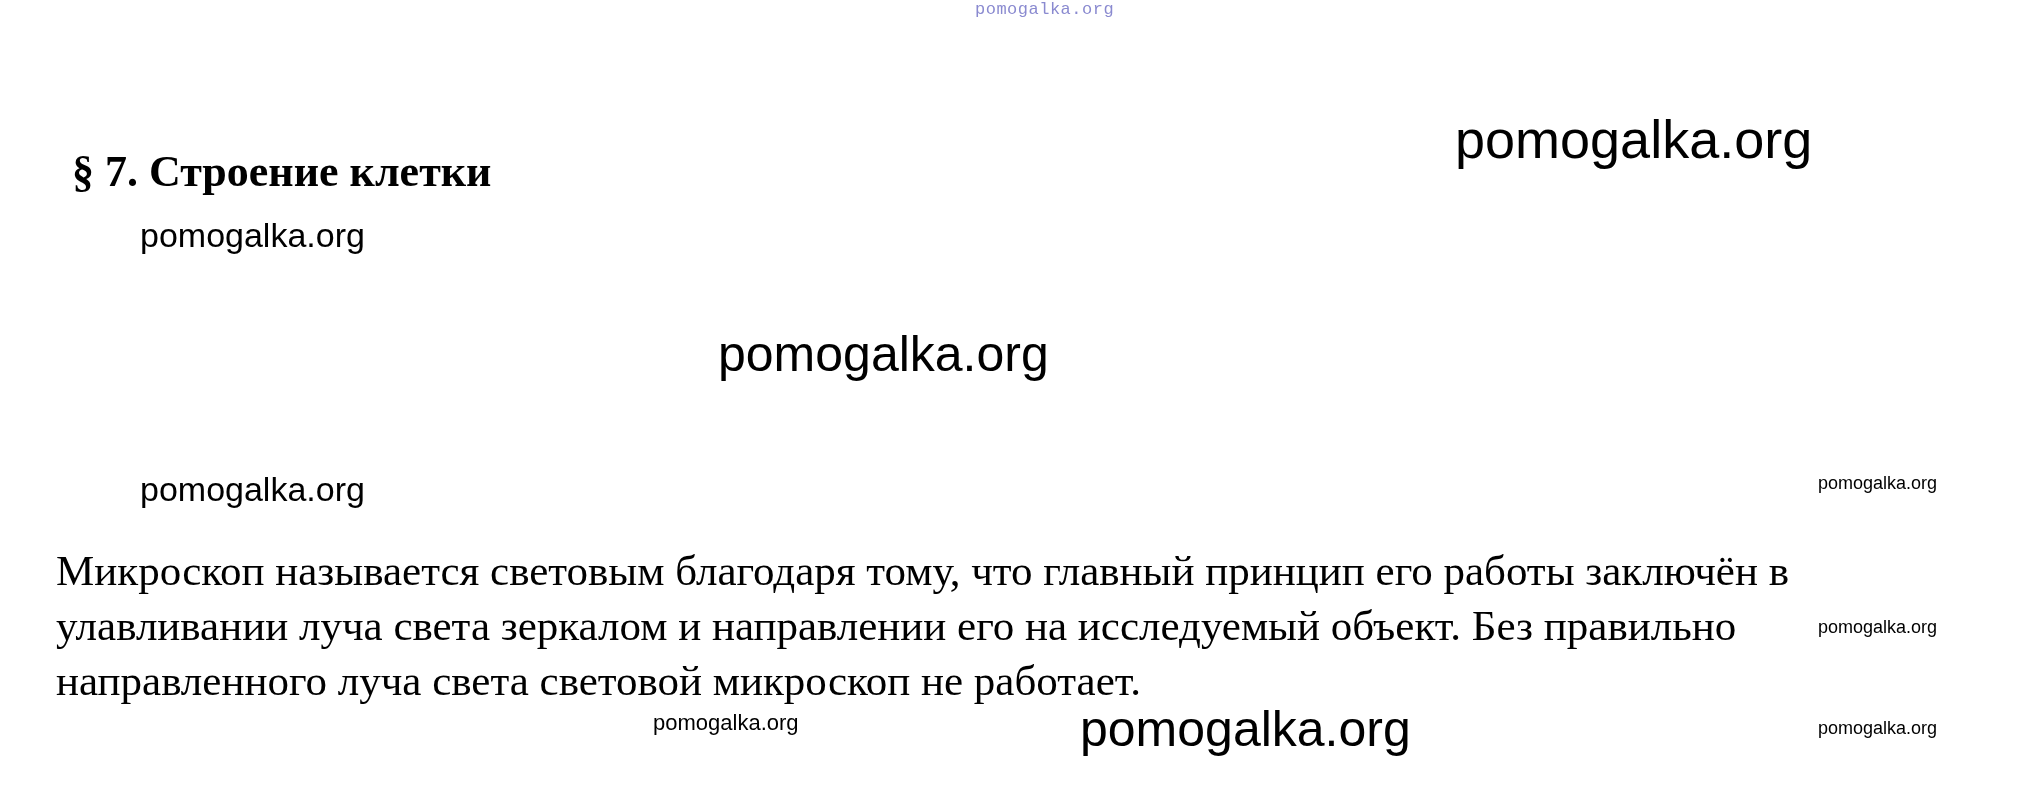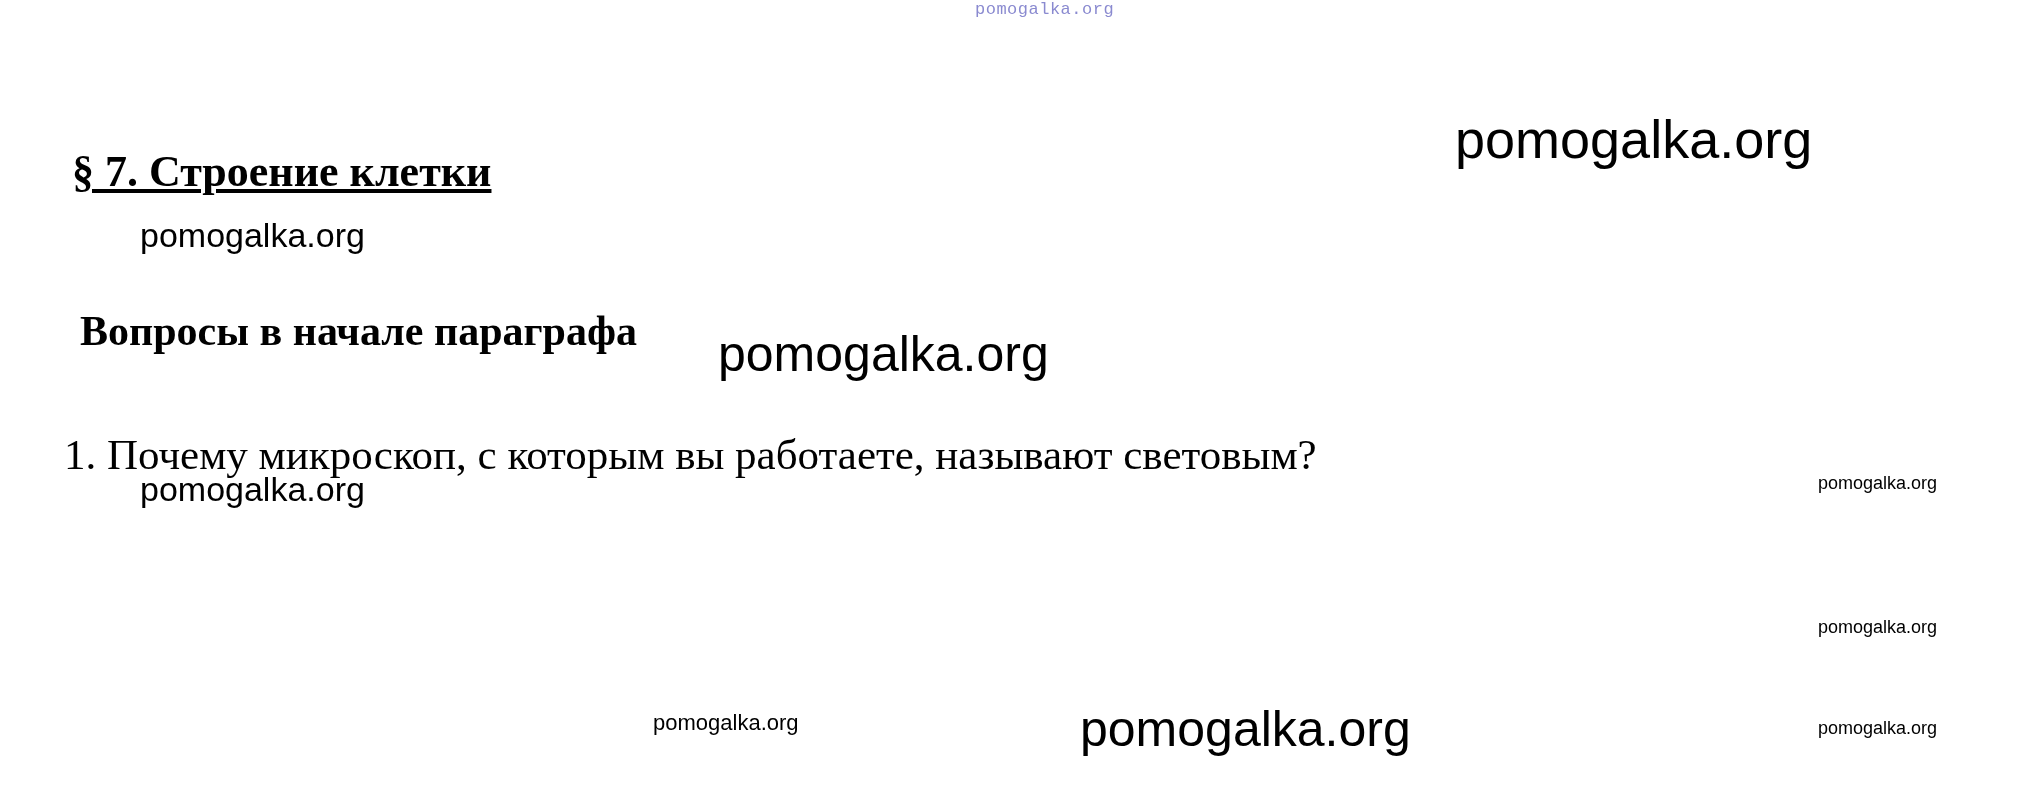--- a/index.html
+++ b/index.html
@@ -94,21 +94,20 @@
 
   
   .doc-heading {
     position: absolute;
     left: 72px;
     top: 117px;
     font-size: 44px;
     font-weight: bold;
     font-family: "Liberation Serif", serif;
     white-space: nowrap;
-    text-decoration: underline;
   }
   .doc-subheading {
     position: absolute;
     left: 80px;
     top: 272px;
     font-size: 42px;
     font-weight: bold;
     font-family: "Liberation Serif", serif;
     white-space: nowrap;
   }
@@ -136,30 +135,29 @@
 <div class="page">
 
   <div class="wm wm-top">pomogalka.org</div>
 
   <h1 class="doc-heading">§ 7. Строение клетки</h1>
 
   <div class="wm wm-big-1">pomogalka.org</div>
 
   <div class="wm wm-mid-1">pomogalka.org</div>
 
-  <h2 class="doc-subheading">Вопросы в начале параграфа</h2>
 
   <div class="wm wm-big-2">pomogalka.org</div>
 
-  <p class="doc-question">1. Почему микроскоп, с которым вы работаете, называют световым?</p>
 
   <div class="wm wm-mid-2">pomogalka.org</div>
 
   <div class="wm wm-small-1">pomogalka.org</div>
 
+  <p class="doc-answer">Микроскоп называется световым благодаря тому, что главный принцип его работы заключён в улавливании луча света зеркалом и направлении его на исследуемый объект. Без правильно направленного луча света световой микроскоп не работает.</p>
 
   <div class="wm wm-small-2">pomogalka.org</div>
 
   <div class="wm wm-small-4">pomogalka.org</div>
 
   <div class="wm wm-big-3">pomogalka.org</div>
 
   <div class="wm wm-small-3">pomogalka.org</div>
 
 </div>

